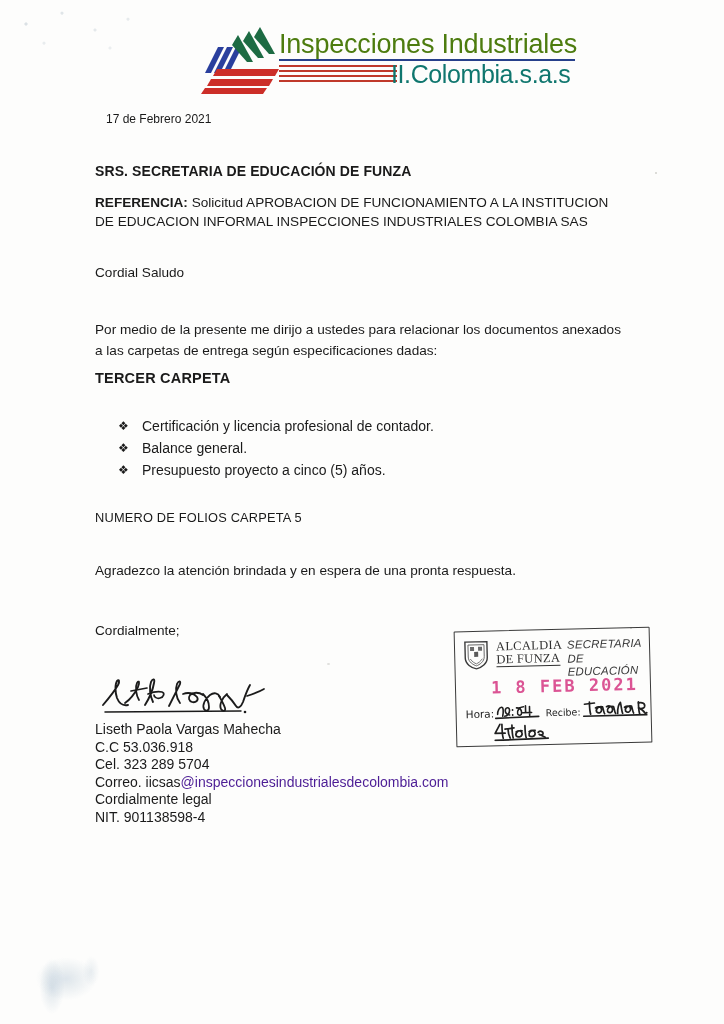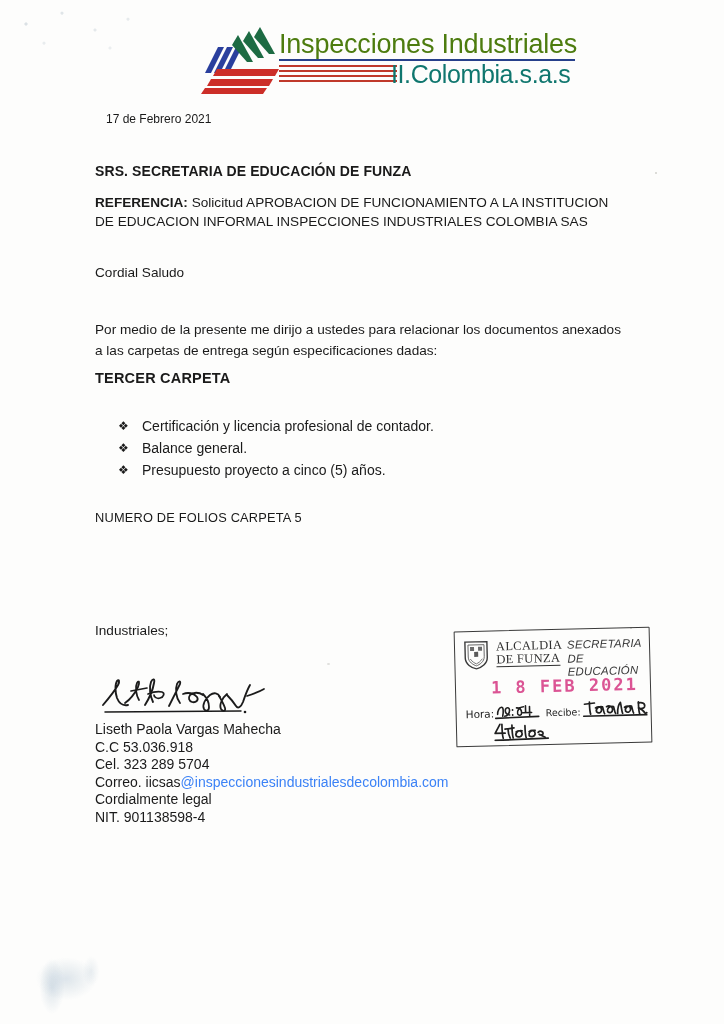--- a/index.html
+++ b/index.html
@@ -175,21 +175,21 @@
     left: 95px; top: 672px;
     width: 340px;
   }
   .sig-ink { width: 175px; height: 48px; display: block; }
   .signer-block {
     margin-top: 1px;
     font-size: 14px;
     line-height: 17.5px;
   }
   .signer-block div { white-space: nowrap; }
-  .email-domain { color: #3b82f6; }
+  .email-domain { color: #4c1d95; }
 
   
   .stamp {
     position: absolute;
     left: 455px; top: 629px;
     width: 196px; height: 116px;
     transform: rotate(-1.4deg);
   }
   .stamp-border {
     position: absolute;
@@ -318,22 +318,23 @@
       <span>Balance general.</span>
     </li>
     <li>
       <span class="bullet-glyph">❖</span>
       <span>Presupuesto proyecto a cinco (5) años.</span>
     </li>
   </ul>
 
   <div class="folios">NUMERO DE FOLIOS CARPETA 5</div>
 
-
-  <div class="closing">Industriales;</div>
+  <div class="thanks">Agradezco la atención brindada y en espera de una pronta respuesta.</div>
+
+  <div class="closing">Cordialmente;</div>
 
   <div class="signature-area">
     <svg class="sig-ink" viewBox="0 0 175 48">
       <g fill="none" stroke="#1b1b1b" stroke-linecap="round" stroke-linejoin="round">
         <path d="M8,33 C14,26 19,20 23,13 C25,9 24,7 22,9 C20,12 20,20 22,26 C24,31 28,34 33,33" stroke-width="1.9"></path>
         <path d="M30,31 C36,27 40,21 43,15 C45,10 44,8 42,11 C40,15 41,23 44,28" stroke-width="1.8"></path>
         <path d="M36,19 L52,16" stroke-width="1.7"></path>
         <path d="M50,33 C55,25 58,17 59,11 C60,7 58,6 56,10 C54,15 55,24 58,30" stroke-width="1.9"></path>
         <path d="M53,22 C58,20 63,19 67,20 C70,21 69,25 65,26 C62,27 59,25 59,23" stroke-width="1.7"></path>
         <path d="M74,34 C78,26 82,18 85,12 C86,9 84,8 82,12 C80,17 81,26 85,31" stroke-width="1.8"></path>

